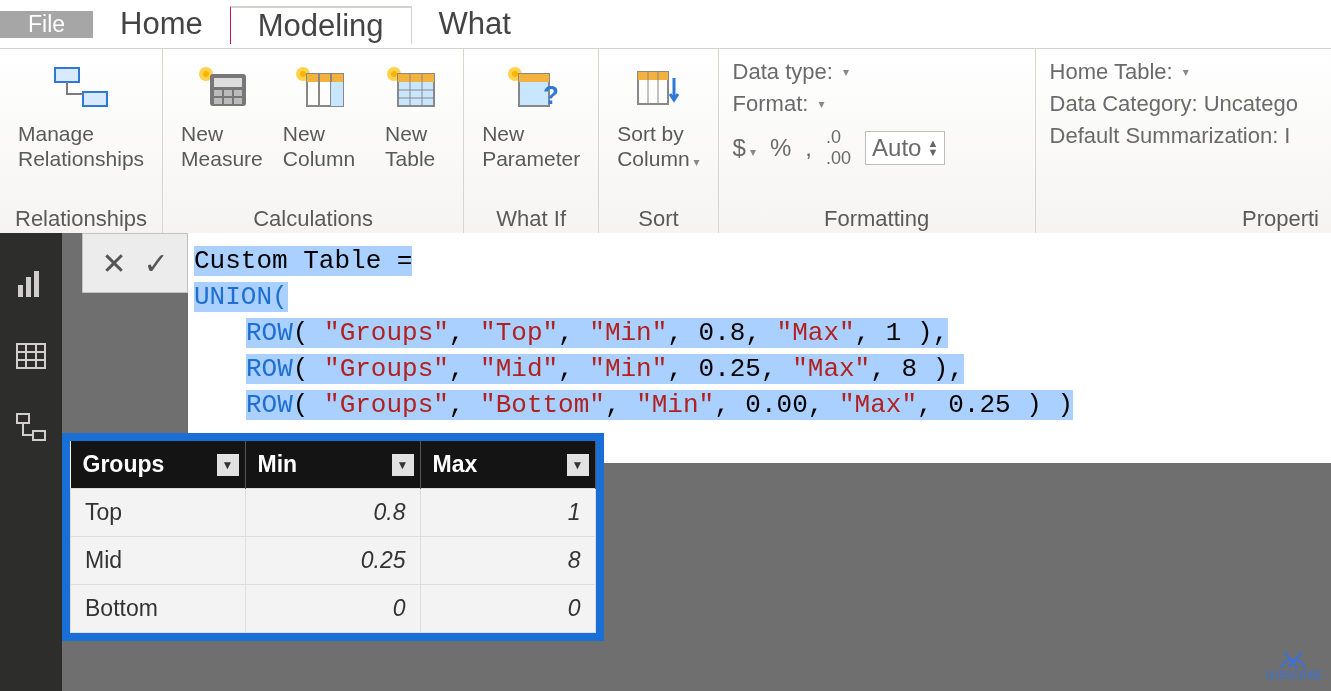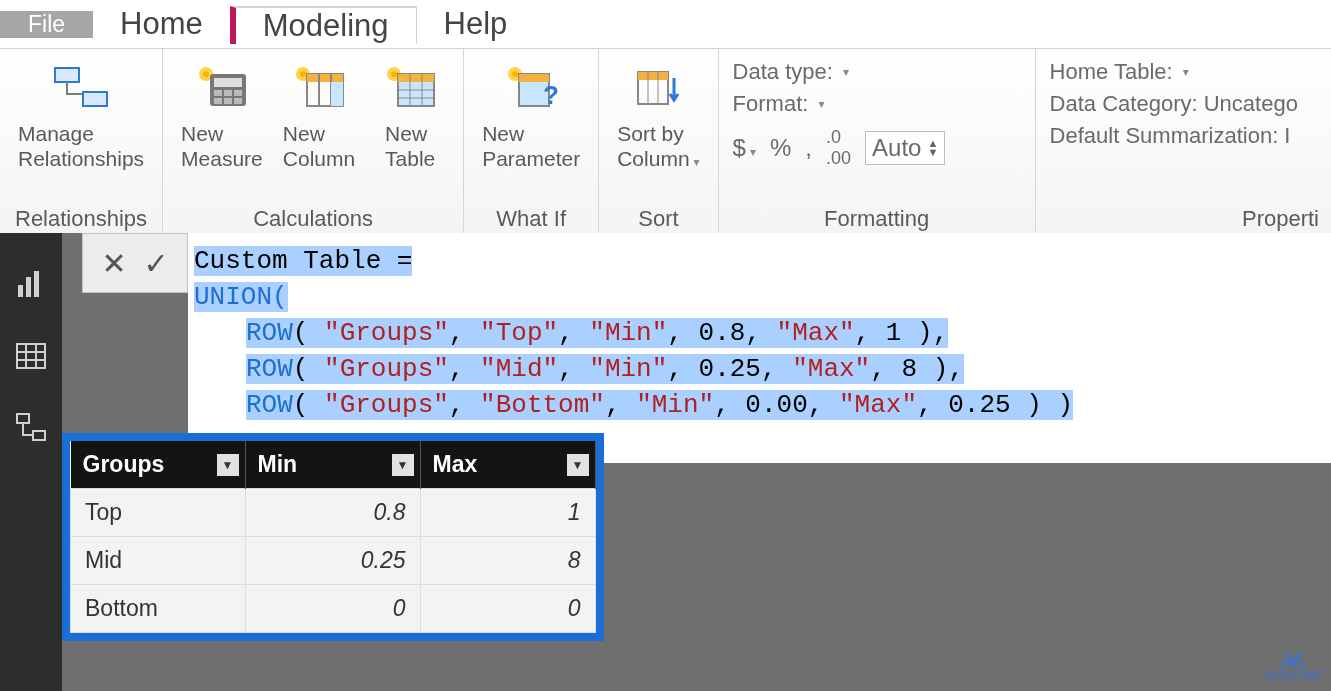--- a/index.html
+++ b/index.html
@@ -2,21 +2,21 @@
 <html><head>
 <meta charset="utf-8">
 <style>
   html,body{margin:0;padding:0;font-family:"Segoe UI",Arial,sans-serif;font-size:16px;background:#fff;overflow:hidden;}
   body{width:1331px;height:691px;position:relative;}
 
   
   .tabs{display:flex;align-items:center;height:48px;border-bottom:1px solid #d4d2cf;background:#fff;position:relative;}
   .file-tab{background:#a6a6a6;color:#fff;display:flex;align-items:center;padding:0 28px;font-size:23px;}
   .tab{display:flex;align-items:center;padding:0 27px;font-size:31px;color:#444;cursor:pointer;}
-  .tab.active{border-left:6px solid #be185d;border-right:1px solid #d4d2cf;border-top:2px solid #d4d2cf;background:#fff;position:relative;top:1px;margin-top:-1px;}
+  .tab.active{border-left:1px solid #be185d;border-right:1px solid #d4d2cf;border-top:2px solid #d4d2cf;background:#fff;position:relative;top:1px;margin-top:-1px;}
 
   
   .ribbon{display:flex;align-items:stretch;height:185px;border-bottom:1px solid #c6c4c1;background:linear-gradient(#fff,#f5f4f2);}
   .group{display:flex;flex-direction:column;border-right:1px solid #d8d6d3;padding:4px 8px 0 8px;}
   .group-row{display:flex;flex:1 1 auto;align-items:flex-start;}
   .group-label{text-align:center;color:#5a5a5a;font-size:22px;padding:4px 0 2px 0;}
   .btn{display:flex;flex-direction:column;align-items:center;justify-content:flex-start;padding:6px 10px 0 10px;cursor:pointer;min-width:70px;}
   .btn-icon{width:56px;height:56px;display:flex;align-items:center;justify-content:center;}
   .btn-label{text-align:left;color:#595959;font-size:21px;line-height:25px;margin-top:6px;white-space:pre;}
   .drop-arrow{font-size:12px;color:#888;margin-left:4px;}
@@ -59,21 +59,21 @@
 
   .subscribe{position:absolute;right:8px;bottom:10px;color:#3a72d8;font-size:10px;display:flex;flex-direction:column;align-items:center;}
 </style>
 </head>
 <body>
 
 <div class="tabs">
   <div class="file-tab">File</div>
   <div class="tab">Home</div>
   <div class="tab active">Modeling</div>
-  <div class="tab">Help</div>
+  <div class="tab">What</div>
 </div>
 
 <div class="ribbon">
 
   <div class="group">
     <div class="group-row">
       <div class="btn">
         <div class="btn-icon">
           <svg width="56" height="42" viewBox="0 0 56 42">
             <rect x="2" y="2" width="24" height="14" fill="#d9e9ff" stroke="#2c7ad6" stroke-width="2"></rect>

